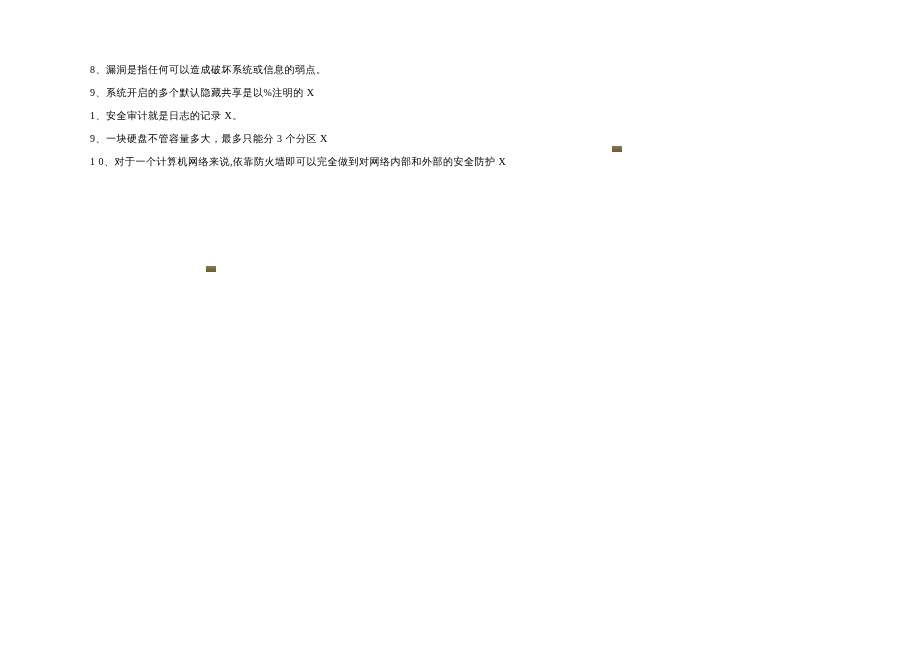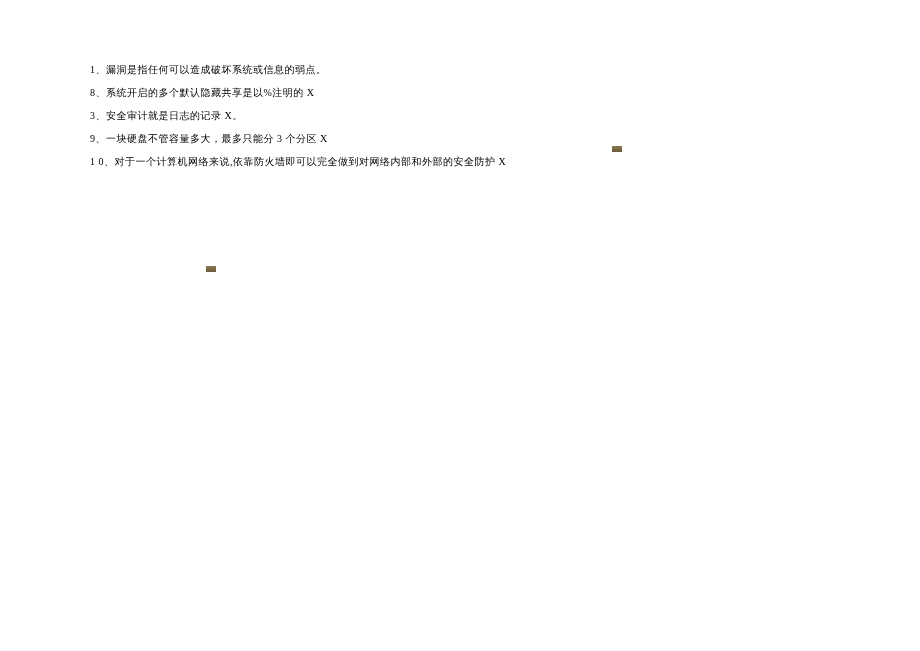--- a/index.html
+++ b/index.html
@@ -35,21 +35,21 @@
     }
     .marker-2 {
       top: 266px;
       left: 206px;
     }
   </style>
 </head>
 <body>
 
 <div class="content">
-  <div class="line">1、漏洞是指任何可以造成破坏系统或信息的弱点。</div>
-  <div class="line">8、系统开启的多个默认隐藏共享是以%注明的 X</div>
-  <div class="line">3、安全审计就是日志的记录 X。</div>
+  <div class="line">8、漏洞是指任何可以造成破坏系统或信息的弱点。</div>
+  <div class="line">9、系统开启的多个默认隐藏共享是以%注明的 X</div>
+  <div class="line">1、安全审计就是日志的记录 X。</div>
   <div class="line">9、一块硬盘不管容量多大，最多只能分 3 个分区 X</div>
   <div class="line">1 0、对于一个计算机网络来说,依靠防火墙即可以完全做到对网络内部和外部的安全防护 X</div>
 </div>
 
 <div class="marker marker-1"></div>
 <div class="marker marker-2"></div>
 
 </body></html>

